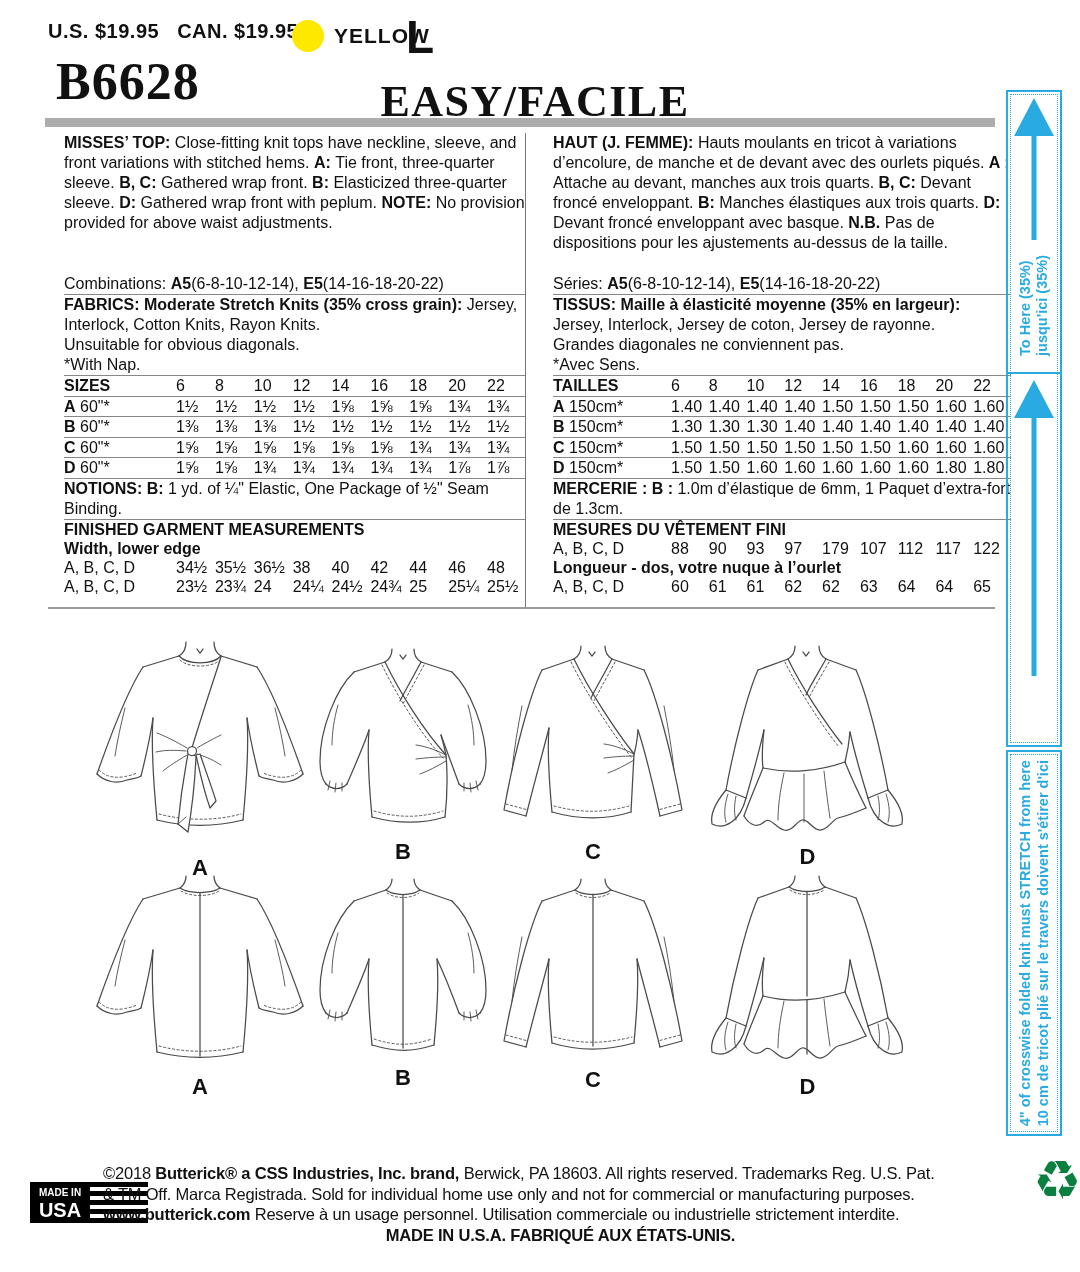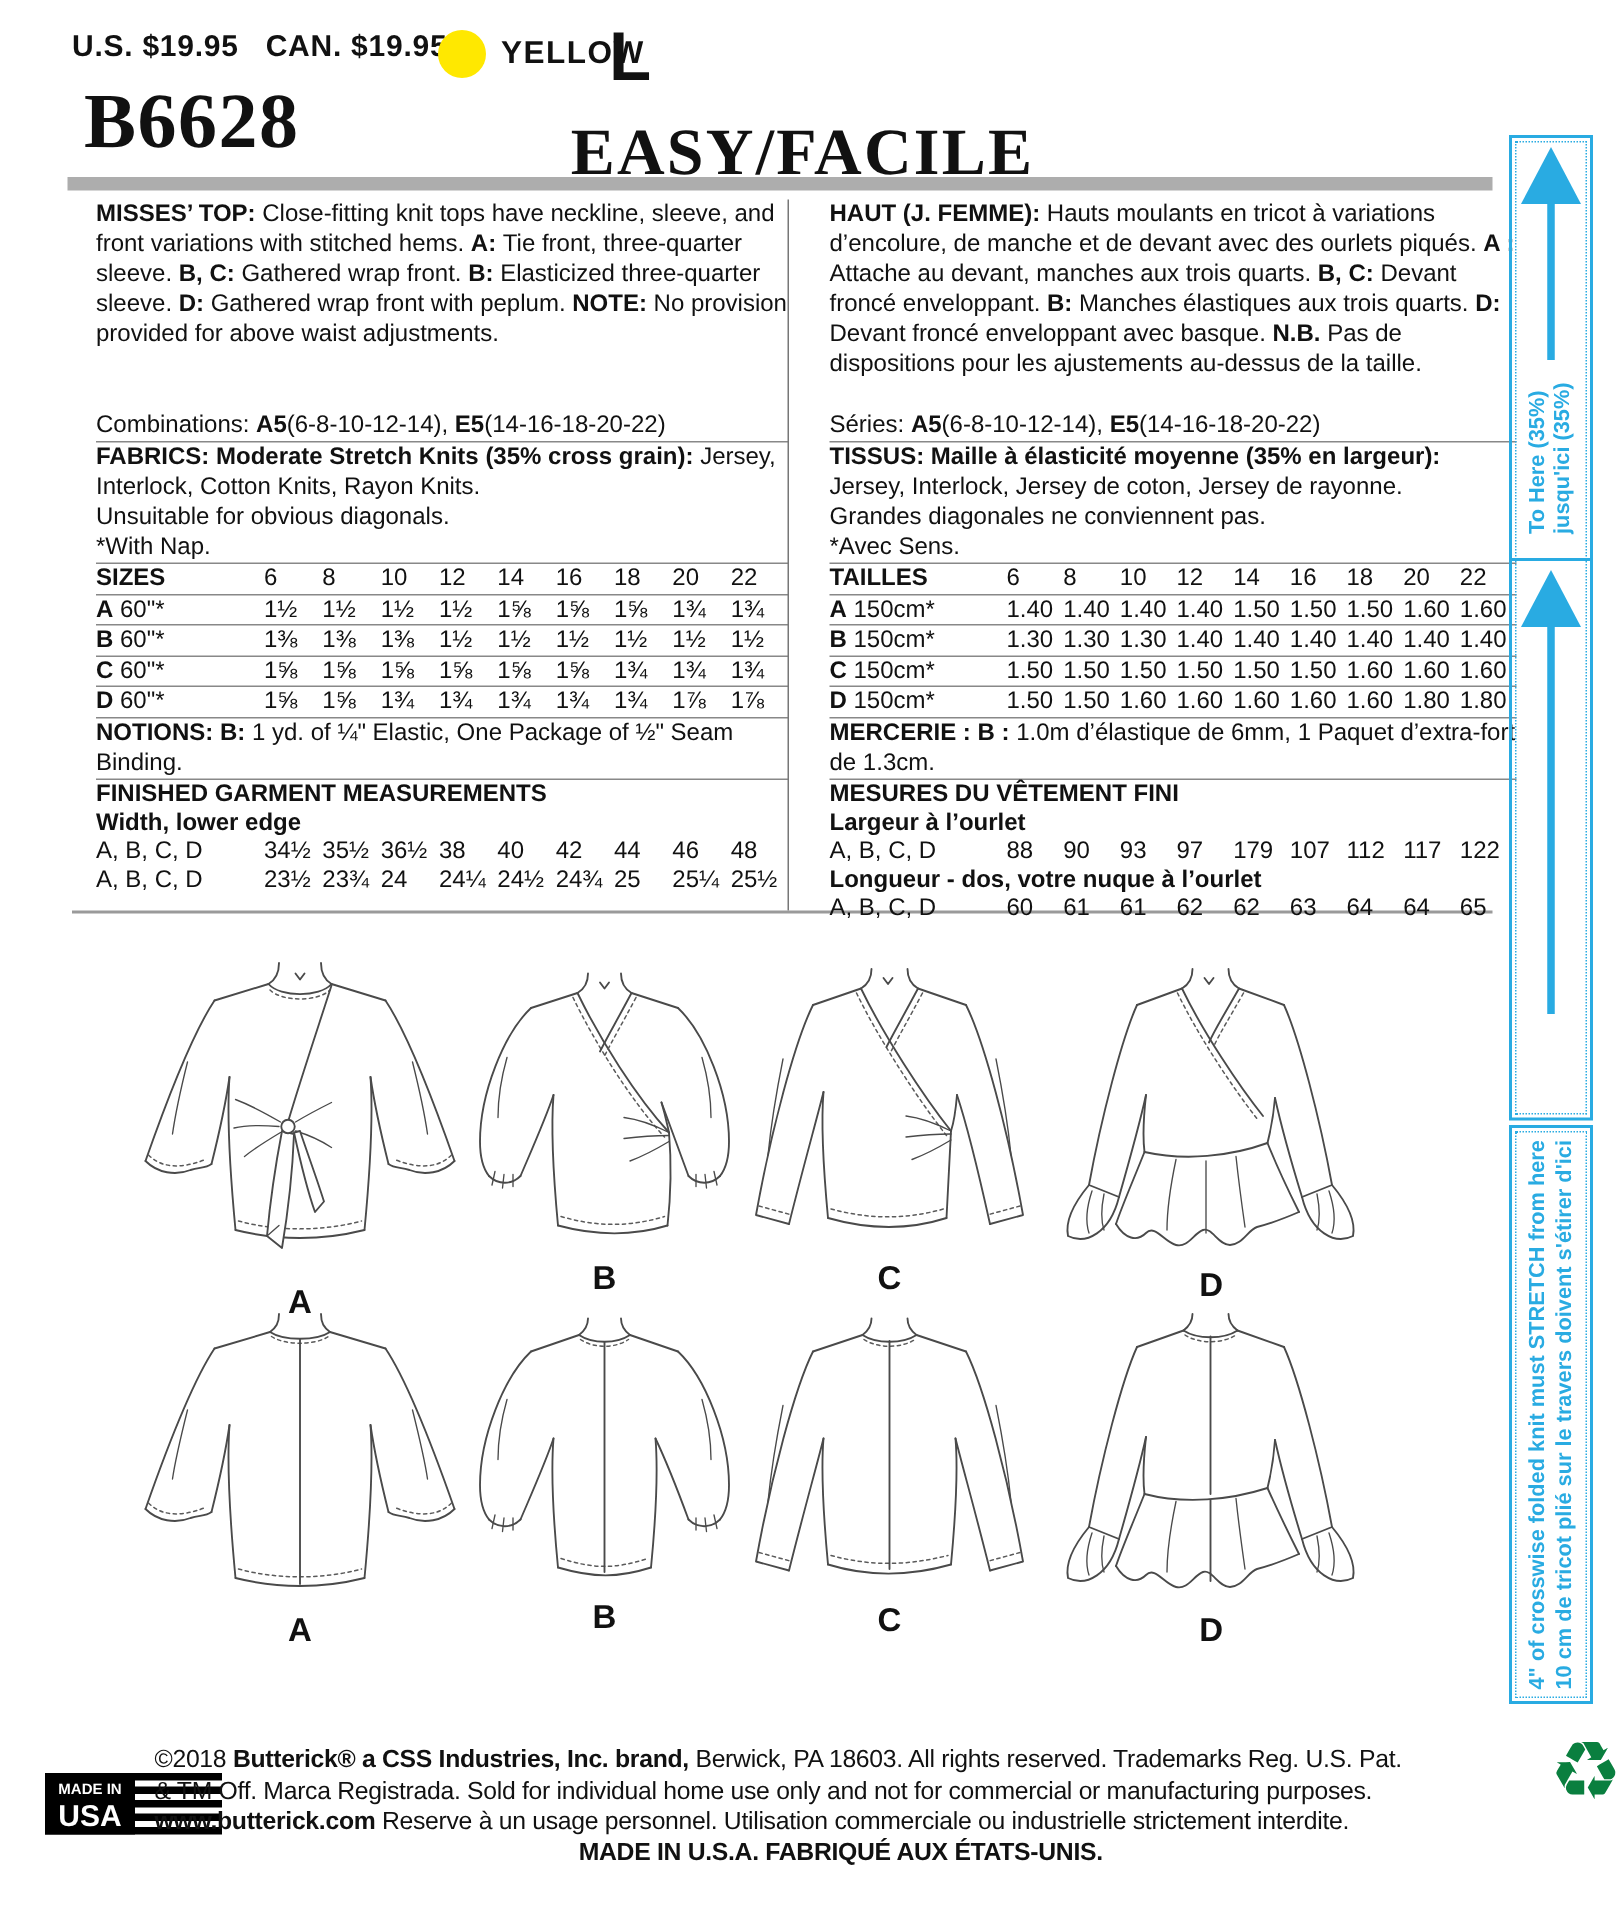--- a/index.html
+++ b/index.html
@@ -138,21 +138,20 @@
       <div class="trow">
         <span><b>C</b><span>  150cm*</span></span>
         <span class="cells"><span class="cell">1.50</span><span class="cell">1.50</span><span class="cell">1.50</span><span class="cell">1.50</span><span class="cell">1.50</span><span class="cell">1.50</span><span class="cell">1.60</span><span class="cell">1.60</span><span class="cell">1.60</span></span>
       </div>
       <div class="trow">
         <span><b>D</b><span>  150cm*</span></span>
         <span class="cells"><span class="cell">1.50</span><span class="cell">1.50</span><span class="cell">1.60</span><span class="cell">1.60</span><span class="cell">1.60</span><span class="cell">1.60</span><span class="cell">1.60</span><span class="cell">1.80</span><span class="cell">1.80</span></span>
       </div>
       <p class="notions"><b>MERCERIE : B : </b><span>1.0m d’élastique de 6mm, 1 Paquet d’extra-fort de 1.3cm.</span></p>
       <p class="bold fin">MESURES DU VÊTEMENT FINI</p>
-      <p class="bold fin">Largeur à l’ourlet</p>
       <div class="mrow">
         <span>A, B, C, D</span>
         <span class="cells"><span class="cell">88</span><span class="cell">90</span><span class="cell">93</span><span class="cell">97</span><span class="cell">179</span><span class="cell">107</span><span class="cell">112</span><span class="cell">117</span><span class="cell">122</span></span>
       </div>
       <p class="bold fin">Longueur - dos, votre nuque à l’ourlet</p>
       <div class="mrow">
         <span>A, B, C, D</span>
         <span class="cells"><span class="cell">60</span><span class="cell">61</span><span class="cell">61</span><span class="cell">62</span><span class="cell">62</span><span class="cell">63</span><span class="cell">64</span><span class="cell">64</span><span class="cell">65</span></span>
       </div>
     </div>

